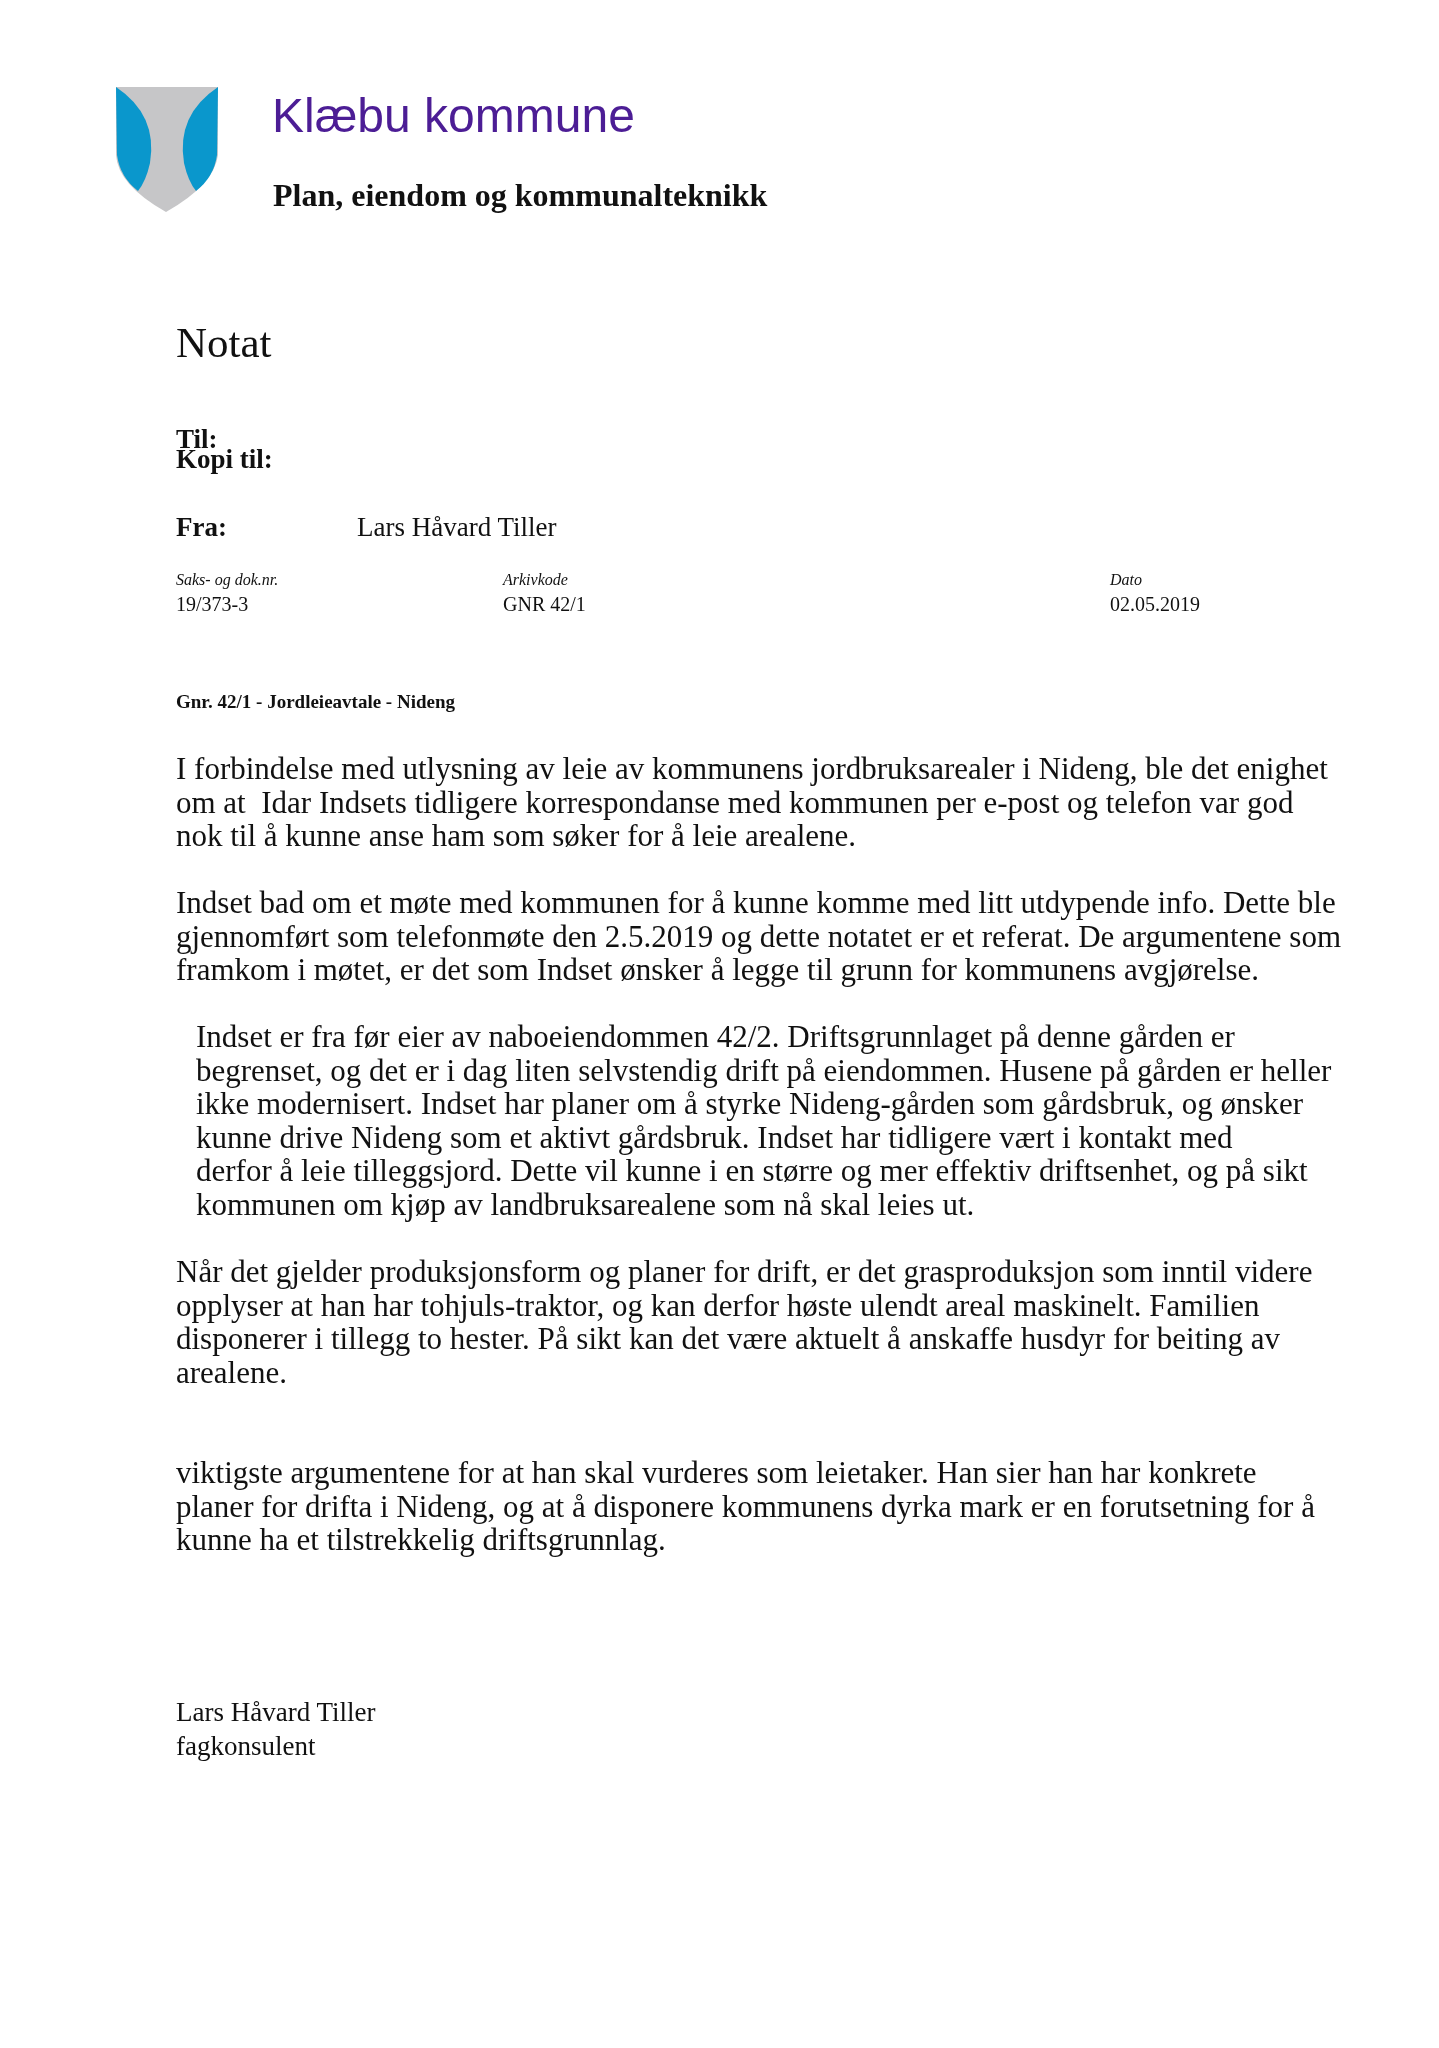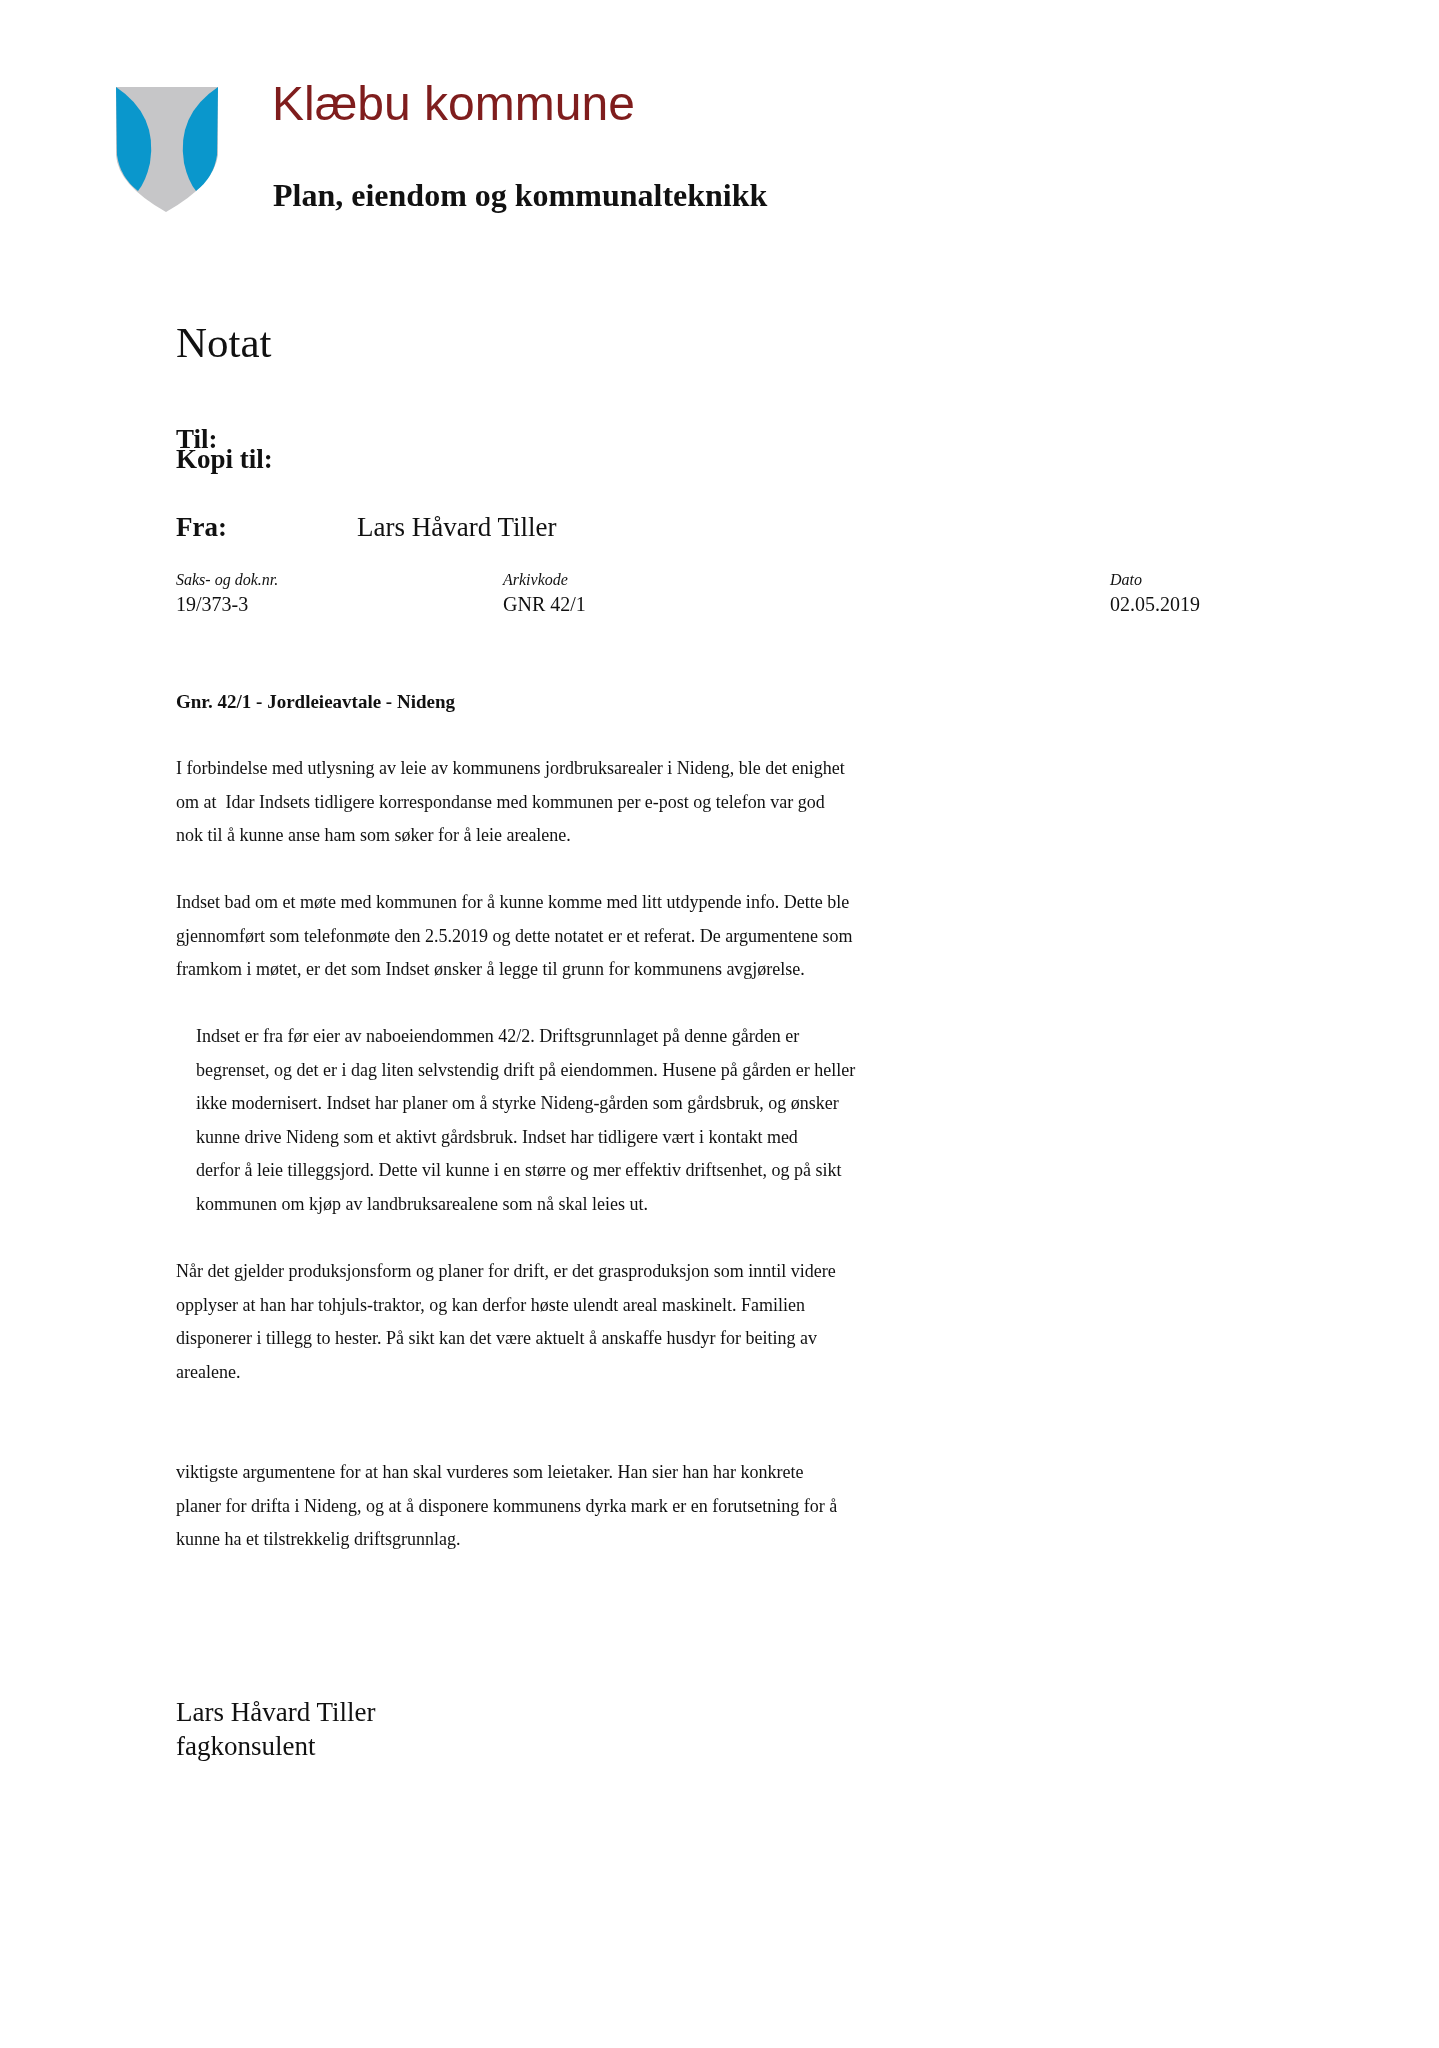--- a/index.html
+++ b/index.html
@@ -1,29 +1,29 @@
 <!DOCTYPE html>
 <html><head>
 <meta charset="utf-8">
 <style>
   html, body { margin: 0; padding: 0; background: #ffffff; }
   body { width: 1439px; height: 2048px; position: relative; overflow: hidden; color: #111111; }
   .abs { position: absolute; white-space: nowrap; }
   .serif { font-family: "Liberation Serif", "DejaVu Serif", serif; }
   .sans { font-family: "Liberation Sans", "DejaVu Sans", sans-serif; }
   #logo { left: 114px; top: 85px; width: 106px; height: 128px; }
-  #org-name { left: 272px; top: 76px; font-size: 48px; line-height: 56px; color: #7f1d1d; }
+  #org-name { left: 272px; top: 88px; font-size: 48px; line-height: 56px; color: #4c1d95; }
   #dept-name { left: 273px; top: 143px; font-size: 32px; line-height: 38px; font-weight: bold; margin-top: 33px; }
   #doc-type { left: 176px; top: 318px; font-size: 43px; line-height: 50px; }
   .hdr-label { font-size: 27px; line-height: 32px; font-weight: bold; }
   .hdr-value { font-size: 27px; line-height: 32px; }
   .meta-label { font-size: 16px; line-height: 24px; font-style: italic; }
   .meta-value { font-size: 20px; line-height: 24px; }
   #subject { left: 176px; top: 685px; font-size: 19px; line-height: 34px; font-weight: bold; }
-  .para { position: absolute; left: 176px; font-size: 18px; }
+  .para { position: absolute; left: 176px; font-size: 31px; }
   .para .line { display: block; height: 33.5px; line-height: 33.5px; white-space: pre; }
   .sig { font-size: 27px; line-height: 34px; }
 </style>
 </head>
 <body>
 
 <div id="logo" class="abs">
   <svg width="106" height="128" viewBox="0 0 106 128">
     <path d="M2,2 L104,2 L104,70 Q100,100 52,127 Q4,100 2,70 Z" fill="#c6c6c8"></path>
     <path d="M2,2 Q44,30 36,78 Q32,96 24,106 Q6,92 3,70 Z" fill="#0a97cc"></path>

